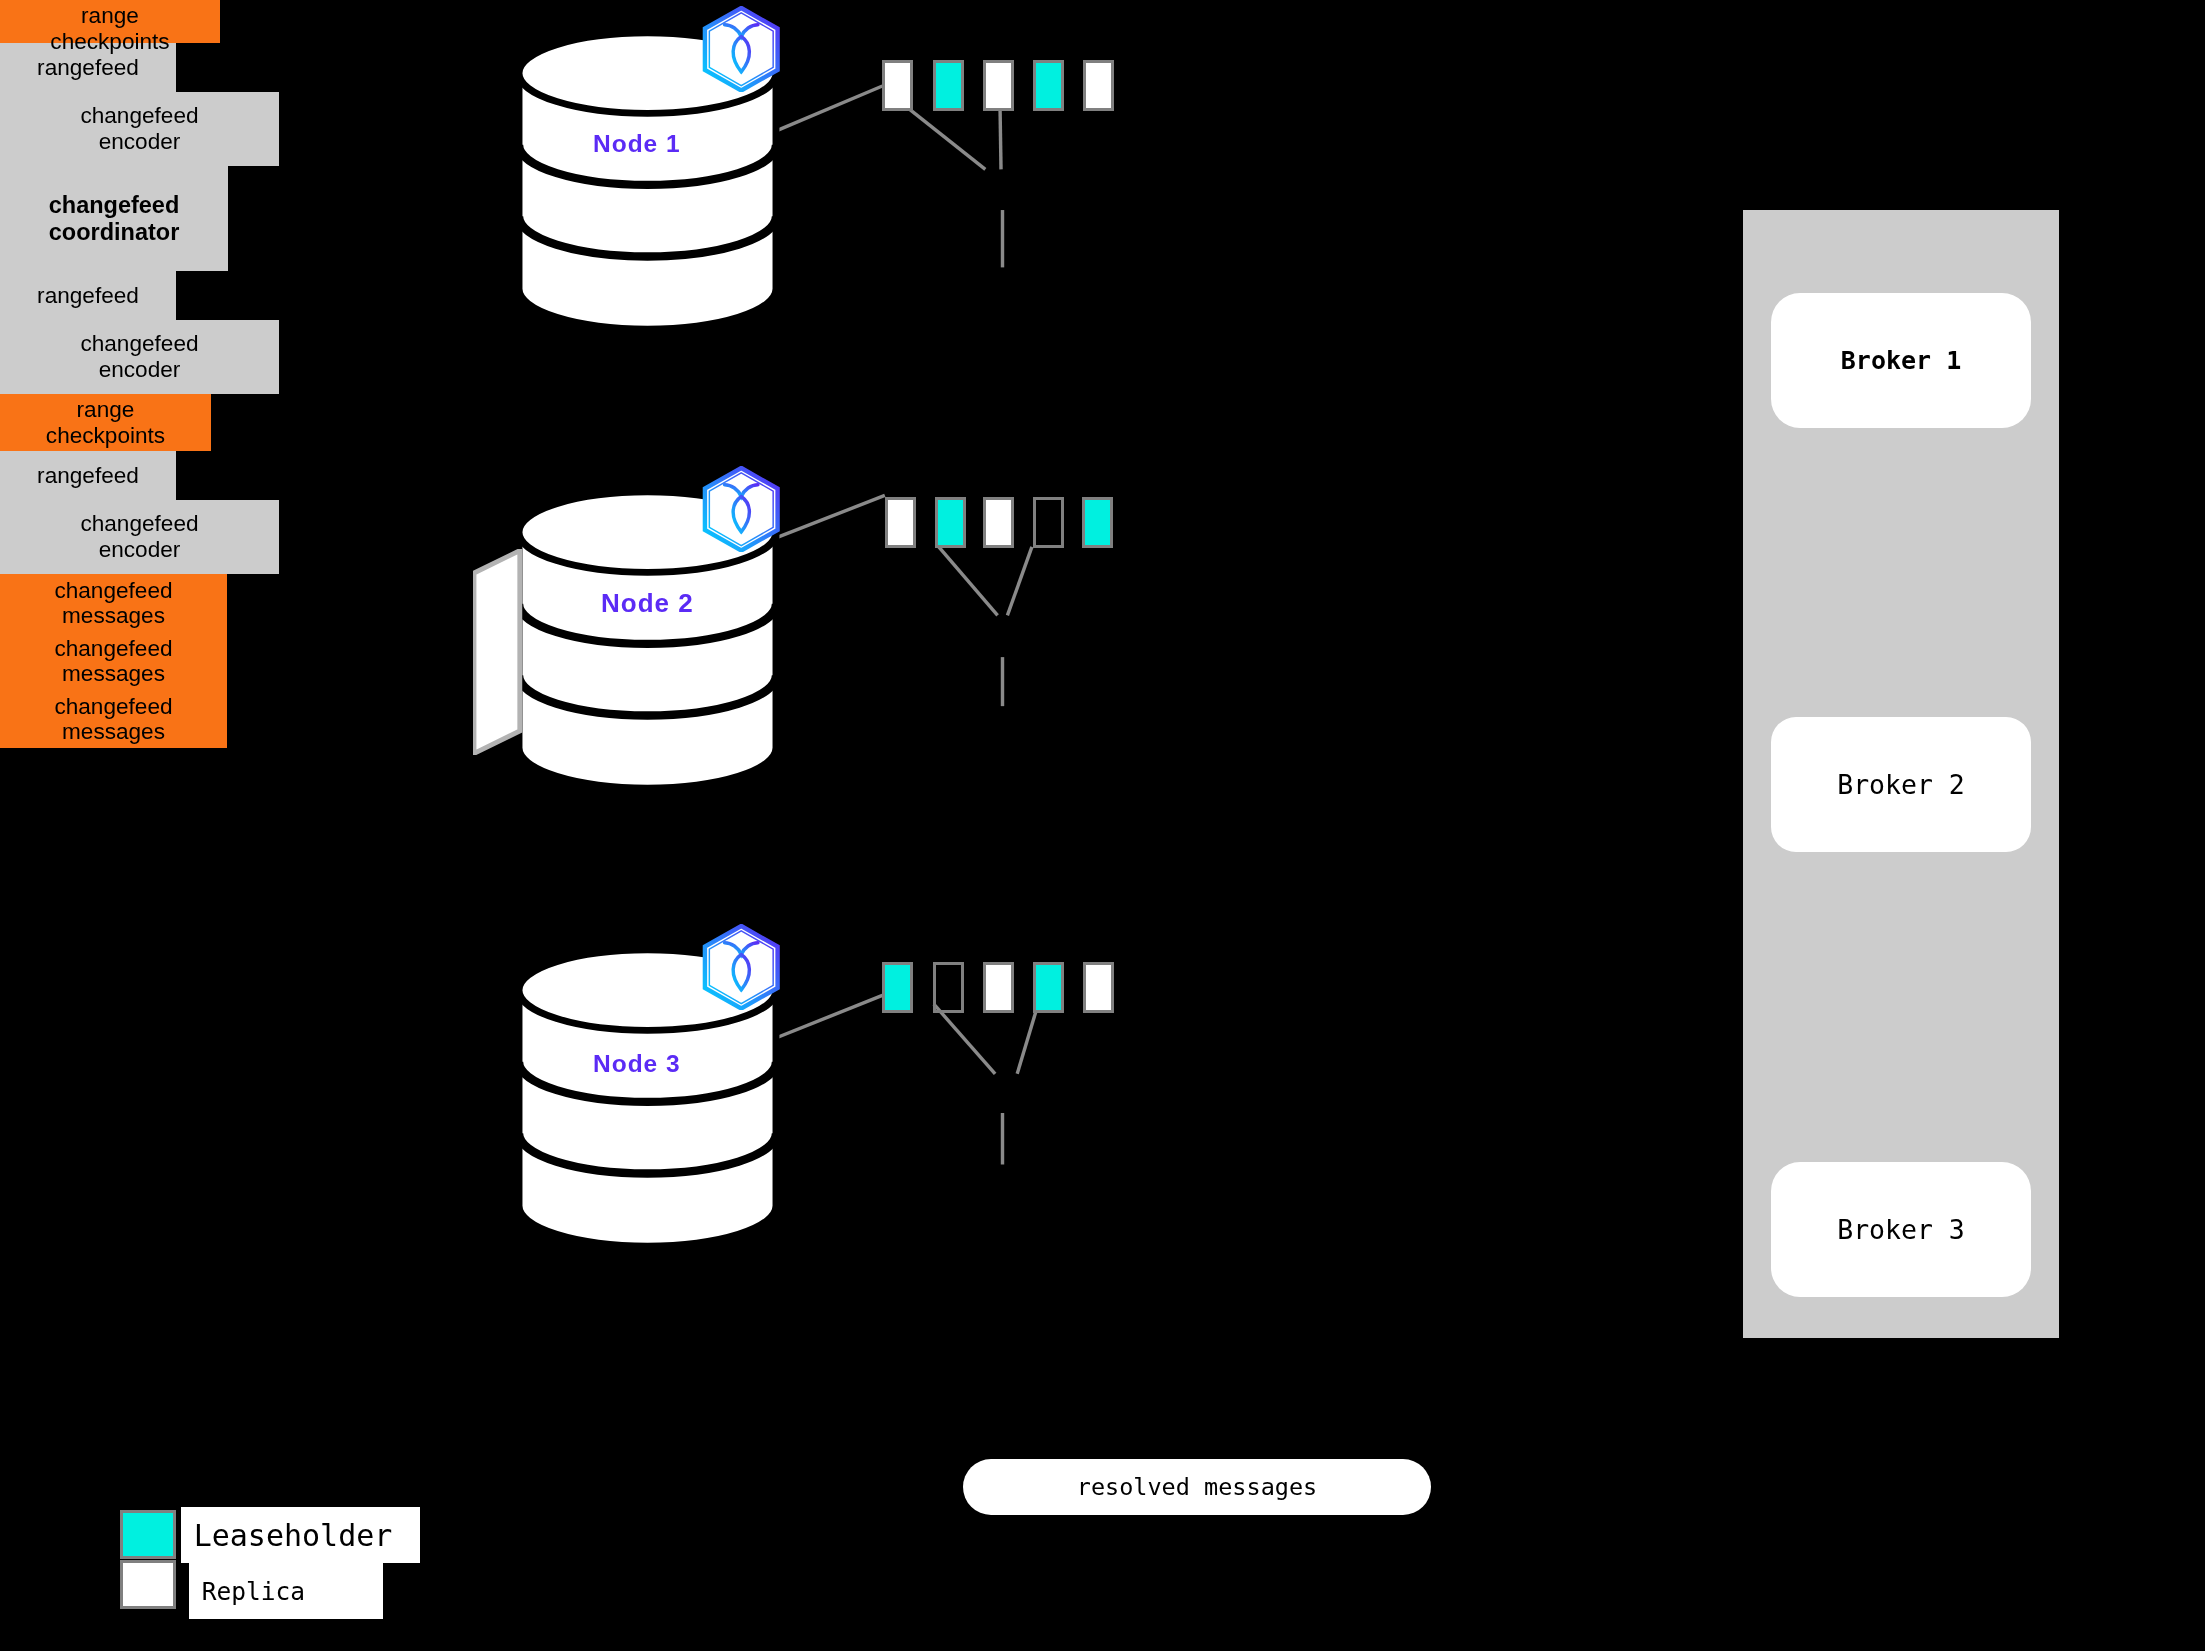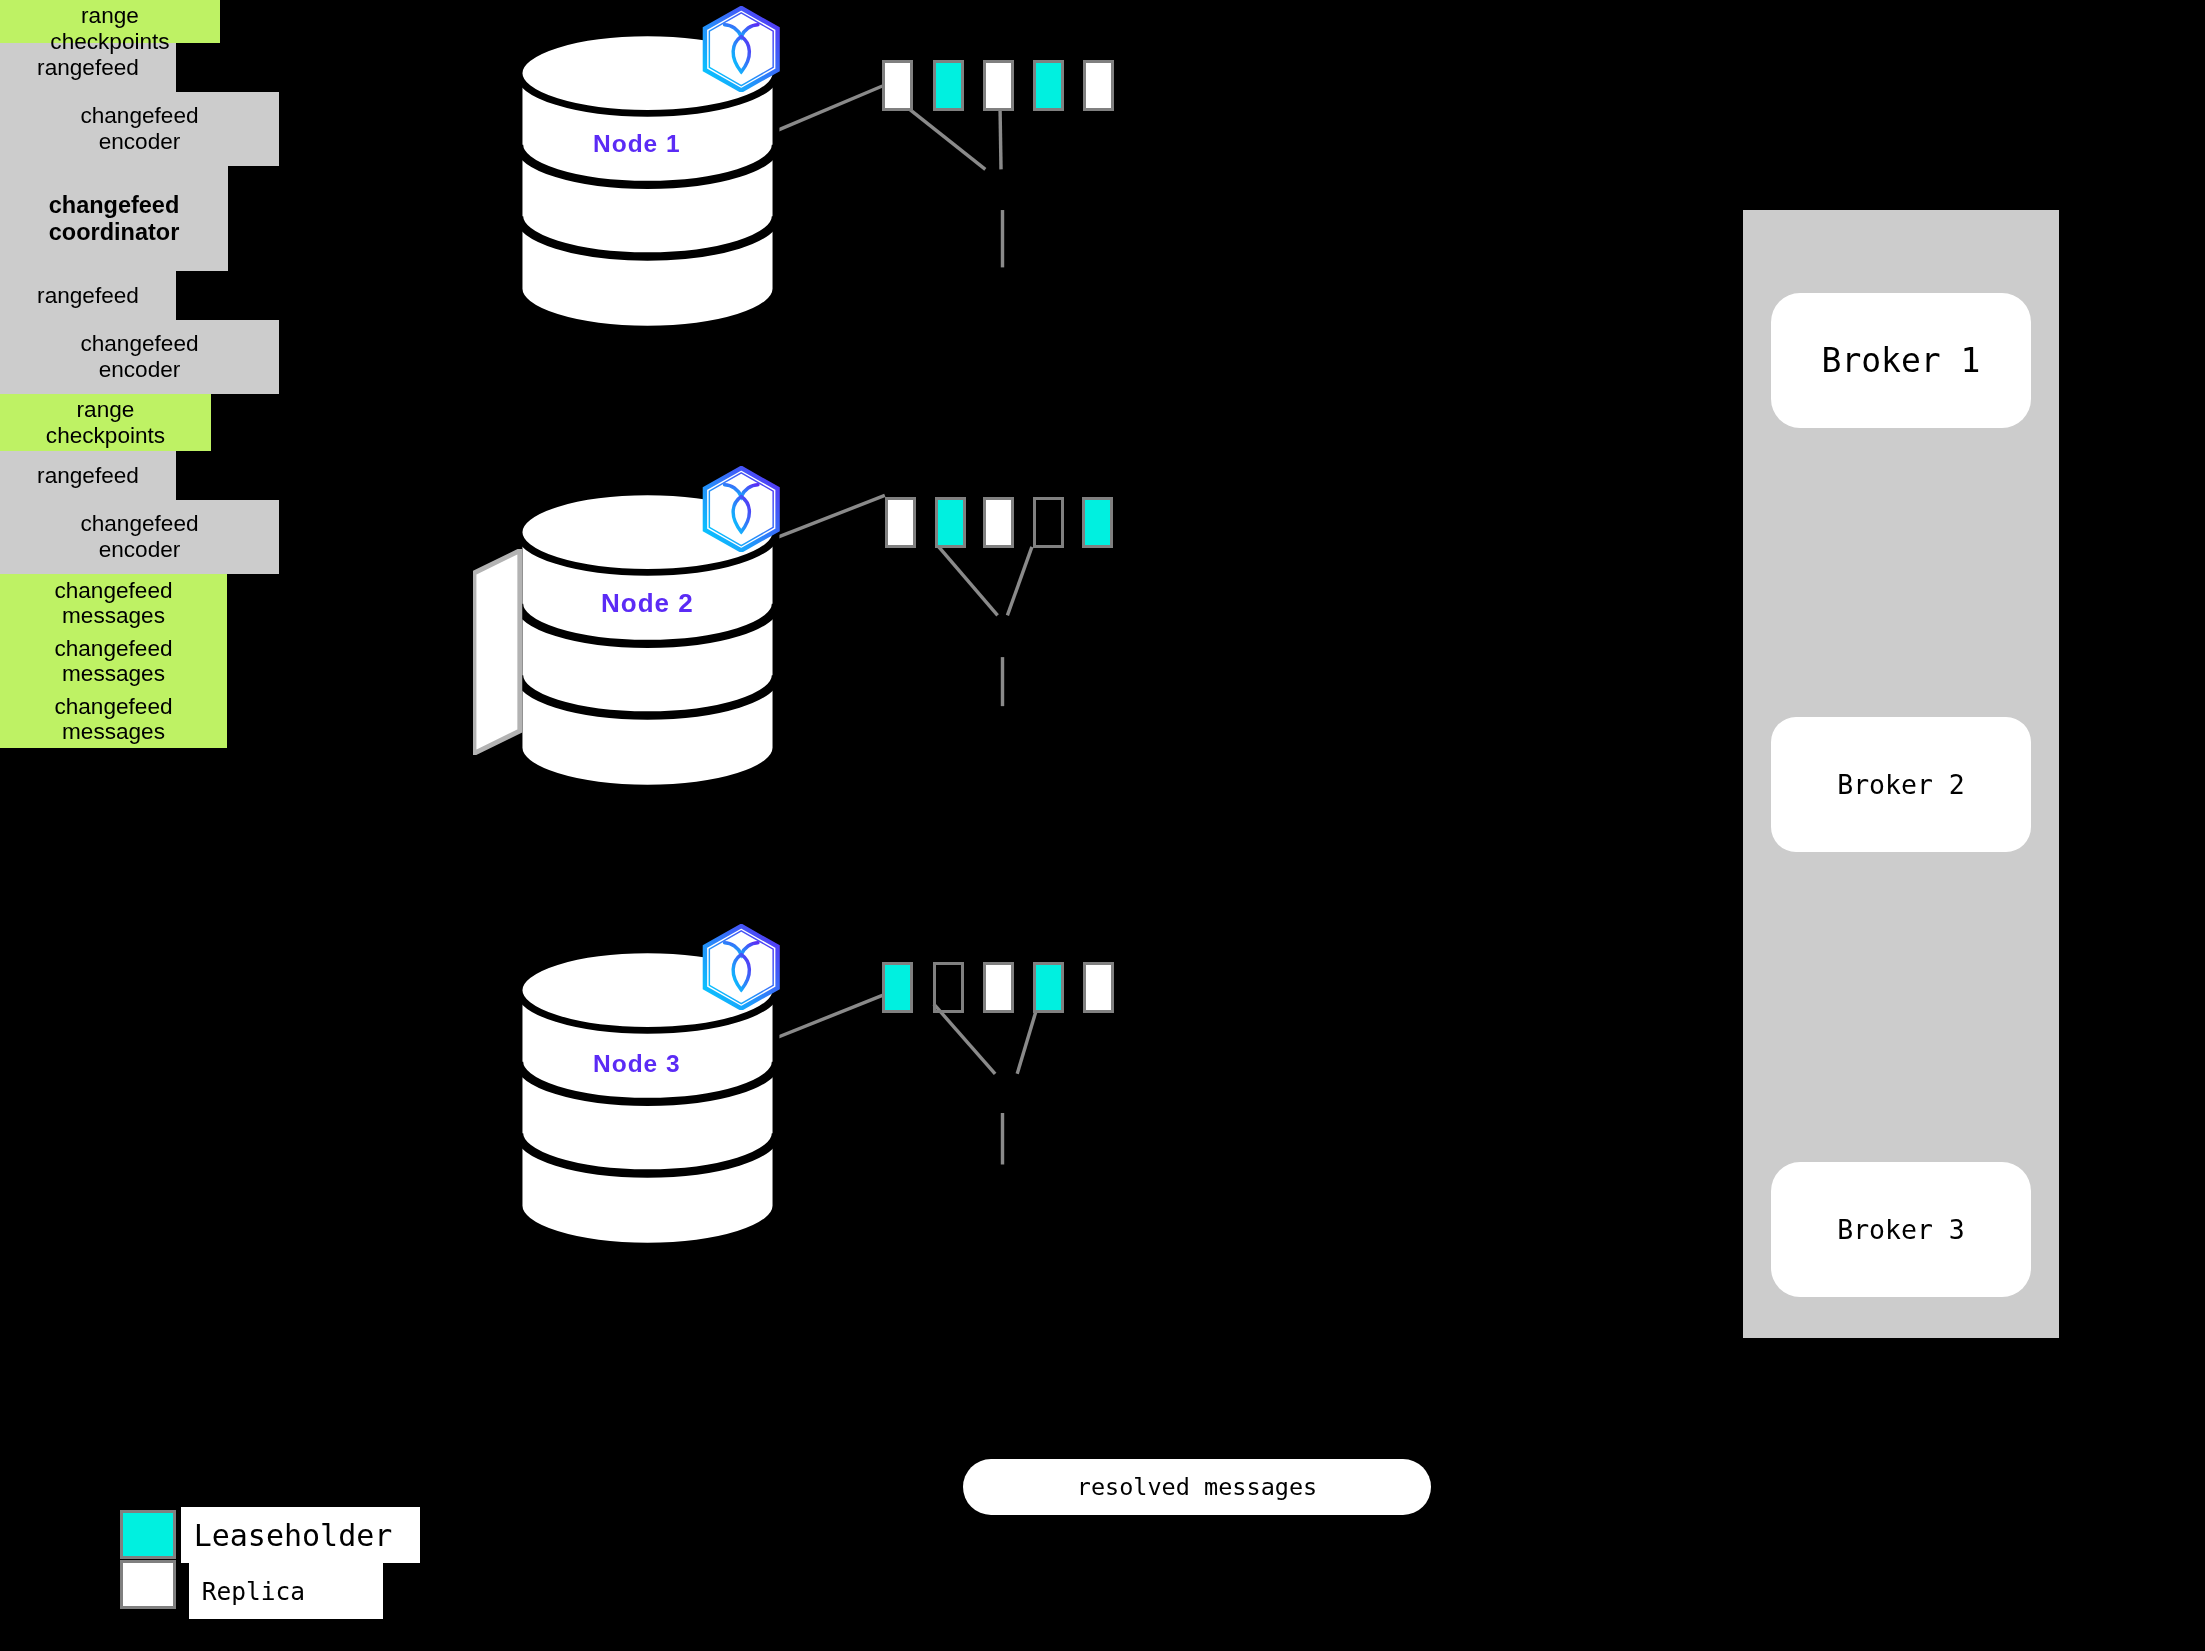--- a/index.html
+++ b/index.html
@@ -2,21 +2,21 @@
 <html style="font-size:7.8px"><head>
 <meta charset="utf-8">
 <style>
   html,body{margin:0;padding:0;background:#000;}
   body{width:2205px;height:1652px;position:relative;overflow:hidden;
        font-family:"DejaVu Sans Mono", monospace;}
   .stage{position:absolute;left:0;top:0;width:2205px;height:1652px;}
   .abs{position:absolute;}
 
   
-  .wbox{background:#bef264;color:#000;display:flex;align-items:center;
+  .wbox{background:#f97316;color:#000;display:flex;align-items:center;
         justify-content:center;text-align:center;line-height:1.12;
         font-family:"Liberation Sans", sans-serif;overflow:visible;}
   .gbox{background:#cccccc;color:#000;display:flex;align-items:center;
         justify-content:center;text-align:center;line-height:1.14;
         font-family:"Liberation Sans", sans-serif;}
 
   
   .cyl{position:absolute;}
   .cyl svg{display:block;}
   .nodelabel{position:absolute;color:#5b2bf5;font-weight:bold;
@@ -243,21 +243,21 @@
   <div class="wbox" style="left:1343px;top:1249px;width:227px;height:58px;font-size:22.6px;">
     <div style="white-space:pre;"><span>changefeed</span>
 <span>messages</span></div>
   </div>
 
   <div class="pill" style="left:963px;top:1459px;width:468px;height:56px;font-size:23.5px;">resolved messages</div>
 
 
   <div class="kafka-panel" style="left:1743px;top:210px;width:316px;height:1128px;"></div>
 
-  <div class="broker" style="left:1771px;top:293px;width:260px;height:135px;font-size:33px;">Broker 1</div>
+  <div class="broker" style="left:1771px;top:293px;width:260px;height:135px;font-size:25px;font-weight:bold;">Broker 1</div>
   <div class="broker" style="left:1771px;top:717px;width:260px;height:135px;font-size:26.5px;border-radius:25px;">Broker 2</div>
   <div class="broker" style="left:1771px;top:1162px;width:260px;height:135px;font-size:26.5px;text-align:right;">Broker 3</div>
 
   <div class="legend-swatch" style="left:120px;top:1510px;width:56px;height:49px;background:#00f0e0;"></div>
   <div class="legend-label" style="left:181px;top:1507px;width:226px;height:56px;font-size:30px;">Leaseholder</div>
 
   <div class="legend-swatch" style="left:120px;top:1560px;width:56px;height:49px;background:#ffffff;"></div>
   <div class="legend-label" style="left:181px;top:1563px;width:181px;height:56px;font-size:24.5px;margin-left:8px;">Replica</div>
 
 </div>

